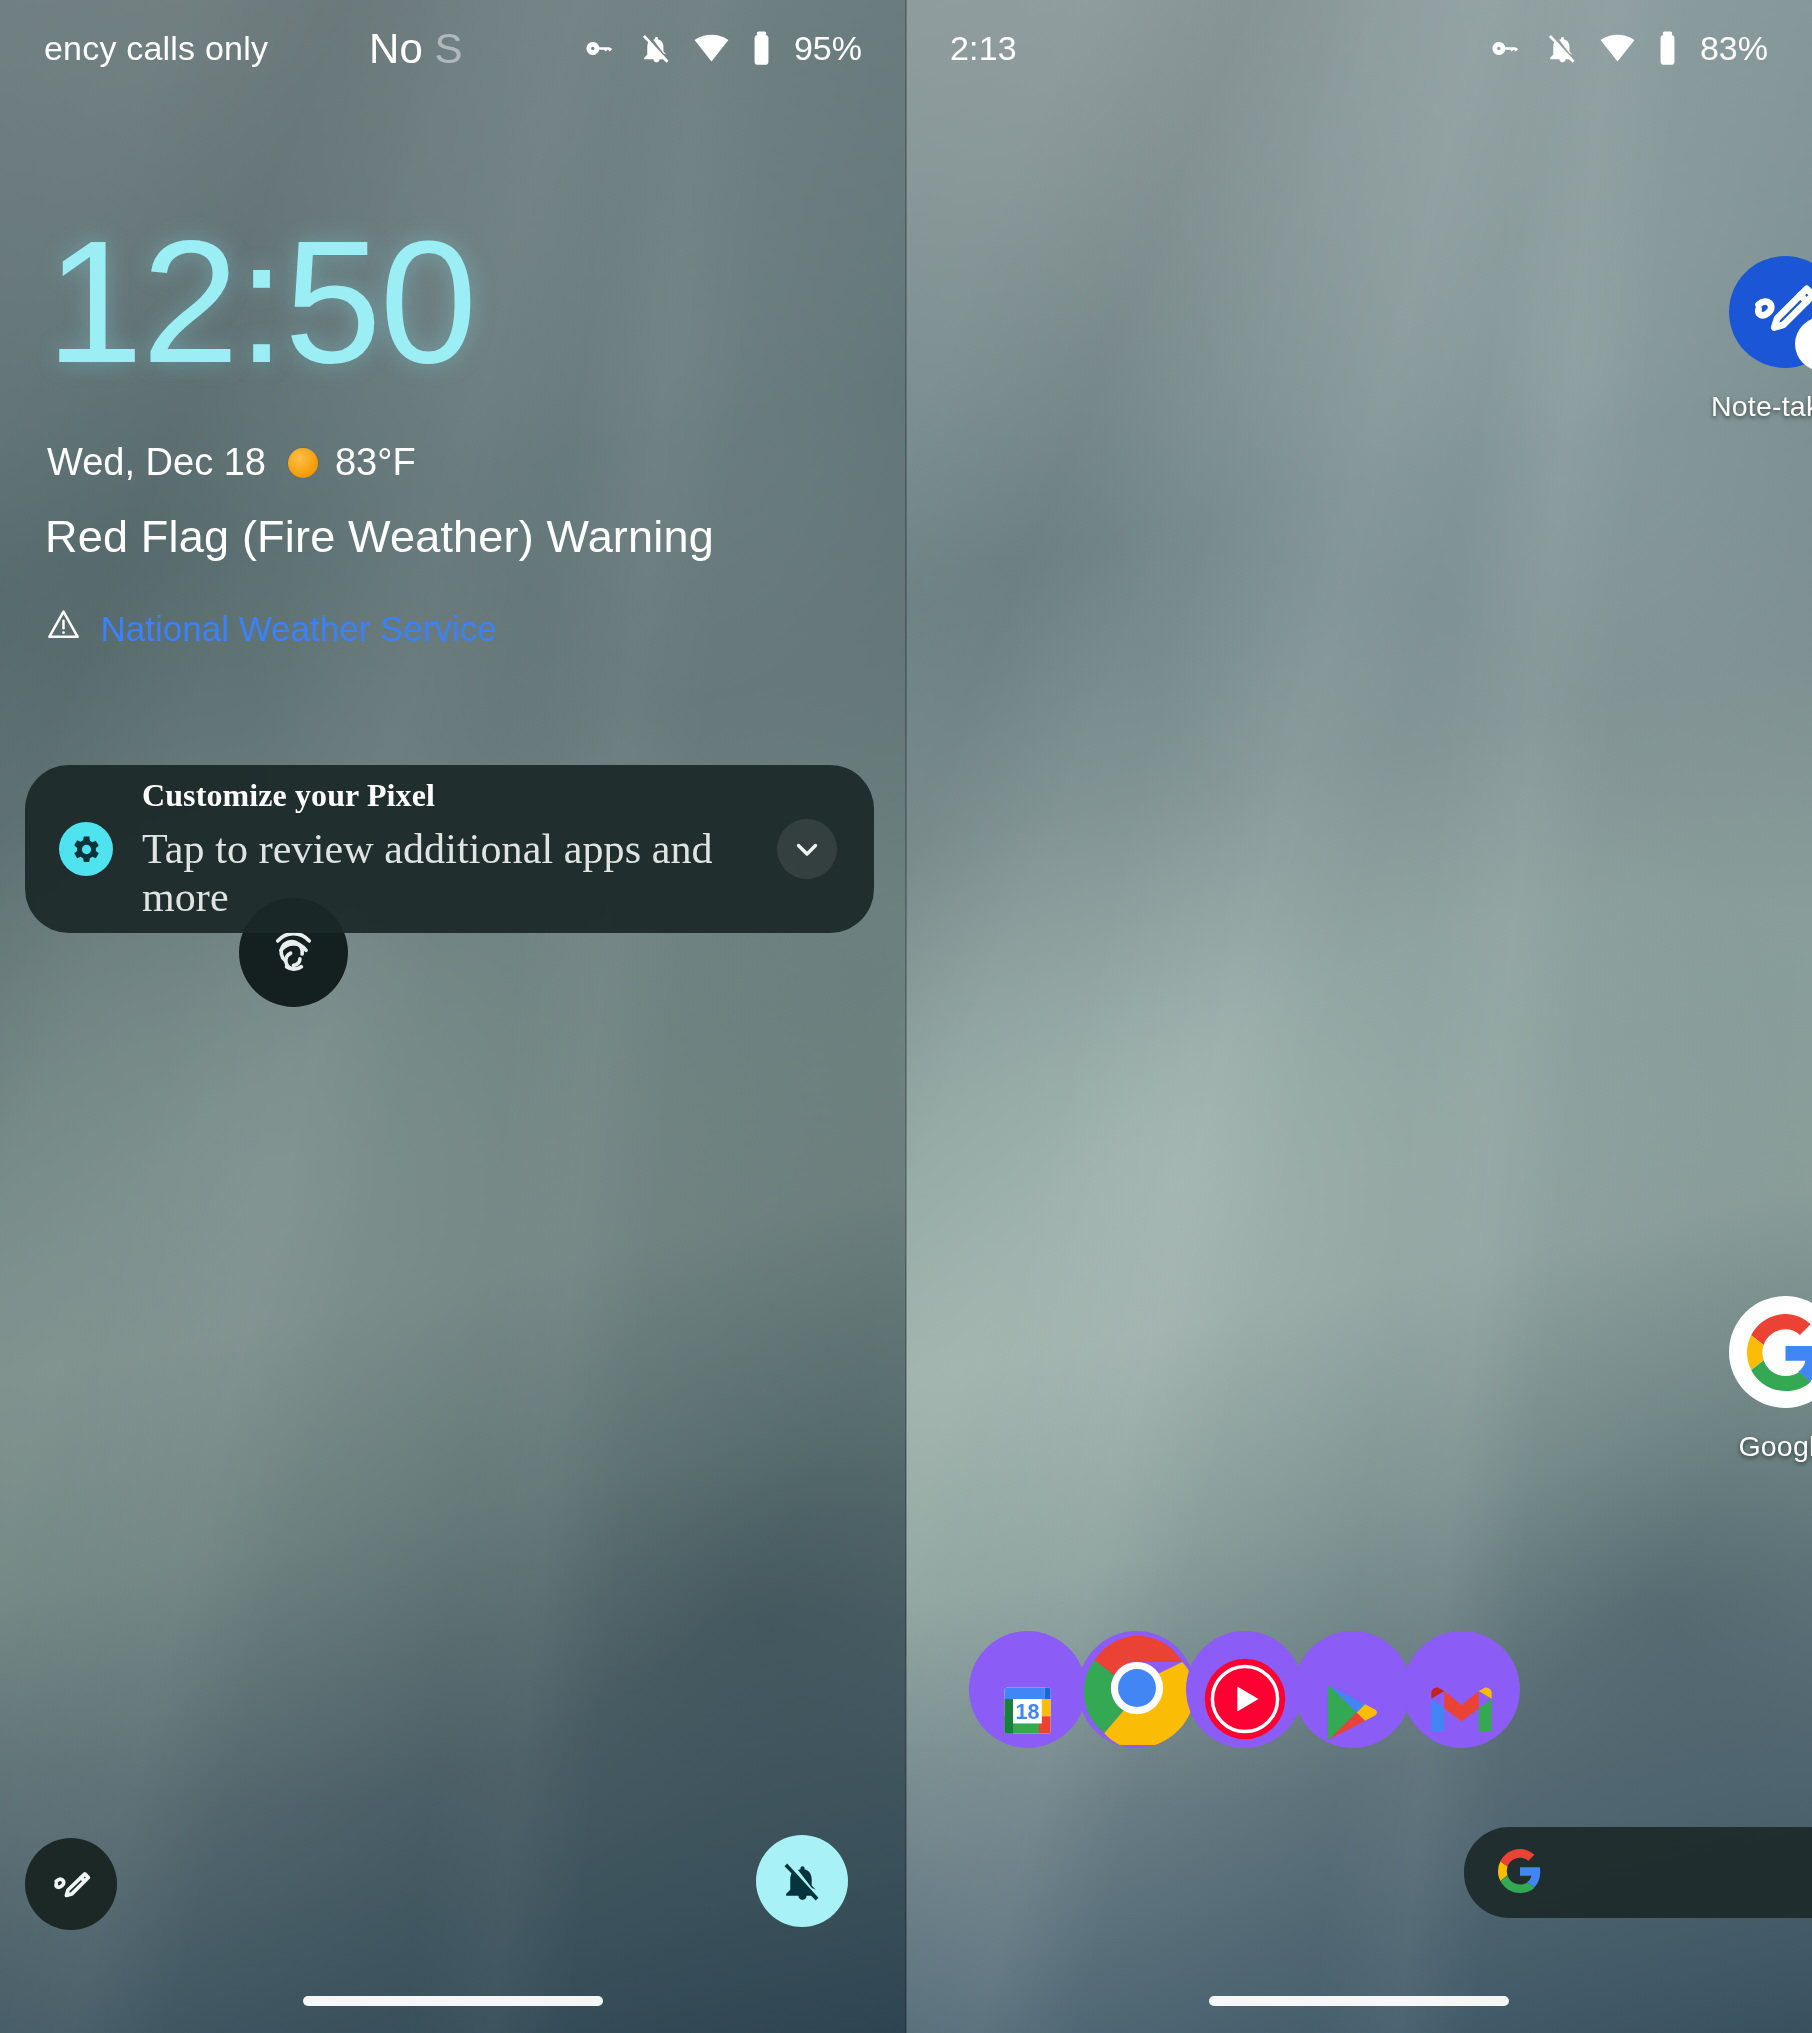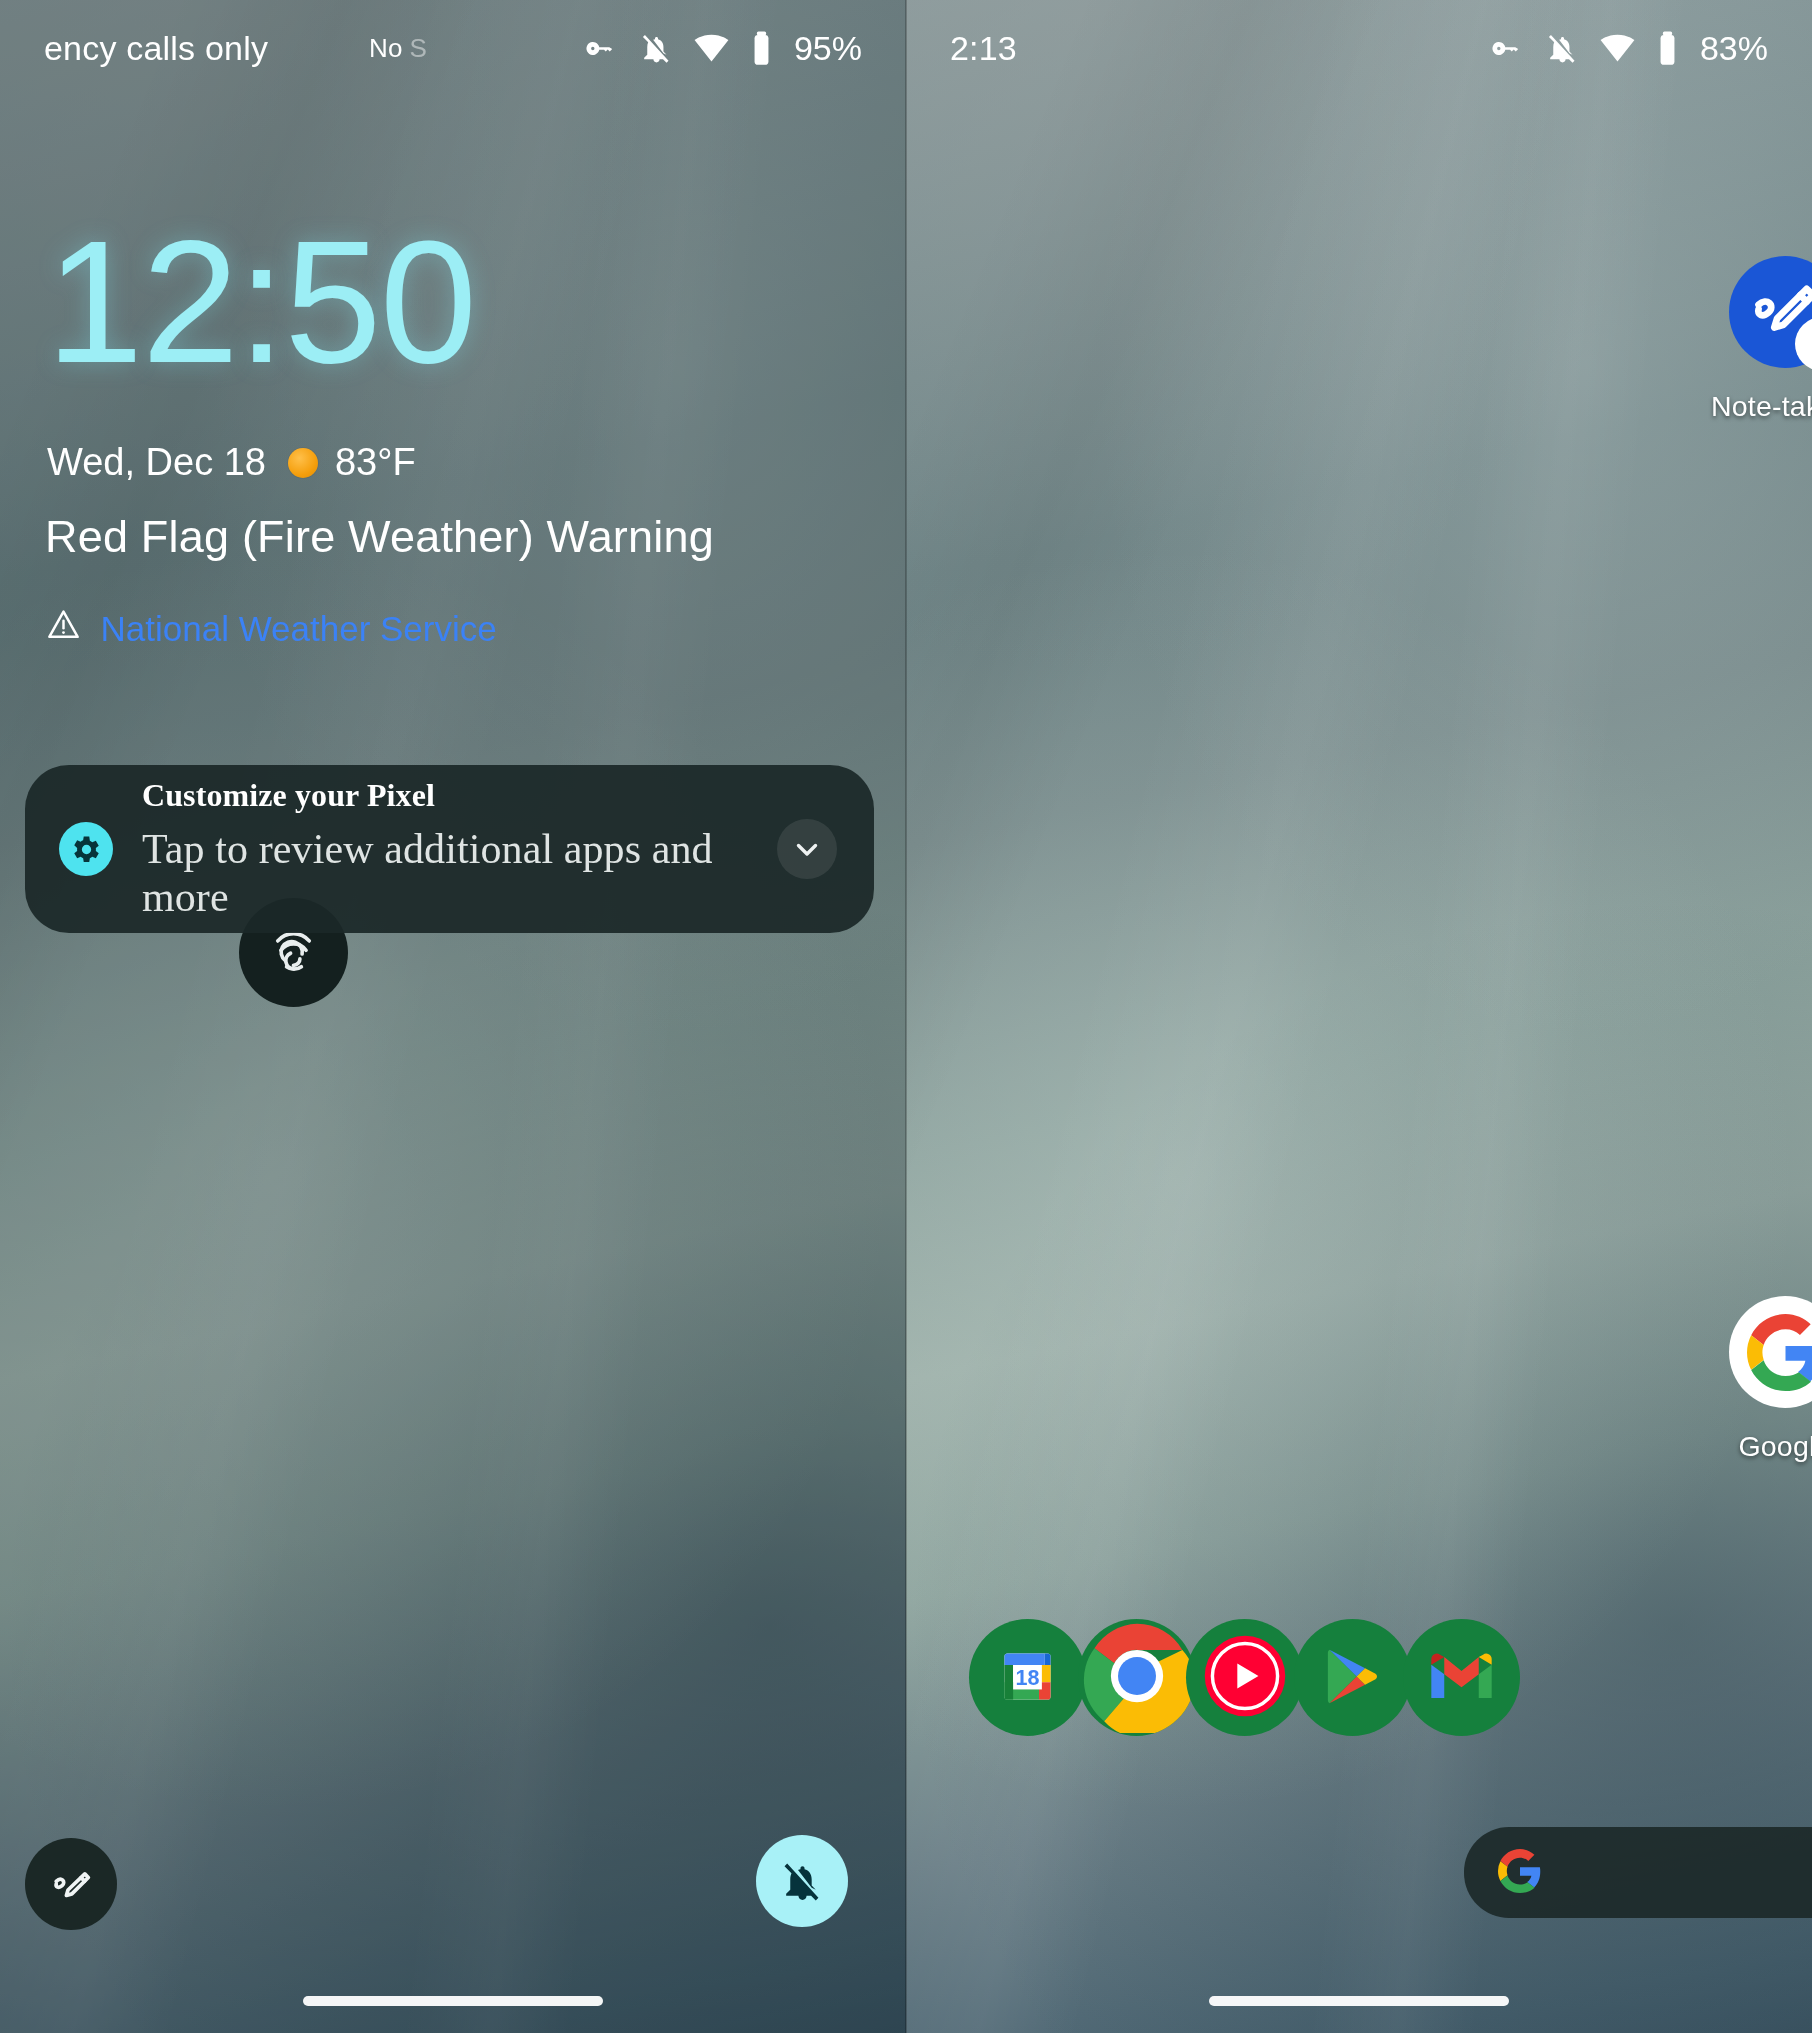--- a/index.html
+++ b/index.html
@@ -33,21 +33,21 @@
   
   .dim { position:absolute; inset:0; background:rgba(10,26,30,0.22); }
 
   
   .statusbar {
     position:absolute; top:0; left:0; right:0; height:97px;
     display:flex; align-items:center; color:#fff;
     padding:0 44px; z-index:10;
   }
   .sb-left { font-size:34px; letter-spacing:0.2px; white-space:nowrap; }
-  .sb-carrier2 { font-size:26px; margin-left:101px; white-space:nowrap; }
+  .sb-carrier2 { font-size:42px; margin-left:101px; white-space:nowrap; }
   .sb-carrier2 .fade { color:rgba(255,255,255,.45); }
   .sb-right { margin-left:auto; display:flex; align-items:center; gap:18.5px; }
   .sb-right svg { display:block; }
   .sb-batt-pct { font-size:34px; font-weight:500; margin-left:1.7px; }
 
   
   .clock {
     position:absolute; left:46px; top:214px;
     font-size:175px; line-height:1;
     font-weight:400; letter-spacing:-1.7px;
@@ -126,22 +126,22 @@
   .keep-badge {
     position:absolute; right:-8.4px; bottom:-3.4px; width:54px; height:54px;
     border-radius:50%; background:#fff;
     display:flex; align-items:center; justify-content:center;
   }
   .icon-white { background:#fff; display:flex; align-items:center; justify-content:center; }
 
   
   .dock { position:absolute; left:906px; top:1619px; width:906px; height:117px; }
   .dock-item {
-    position:absolute; top:0; width:117px; height:117px; border-radius:50%;
-    background:#15803d; display:flex; align-items:center; justify-content:center;
+    position:absolute; top:12px; width:117px; height:117px; border-radius:50%;
+    background:#8b5cf6; display:flex; align-items:flex-end; justify-content:center;
     overflow:hidden;
   }
   .d0{left:63px}.d1{left:172px}.d2{left:280px}.d3{left:388px}.d4{left:497px}
   .sb-pill {
     position:absolute; left:558px; top:1827px; width:512px; height:91px;
     background:rgba(28,41,41,.92); border-radius:45px;
     display:flex; align-items:center; padding:0 34px;
   }
 
   

